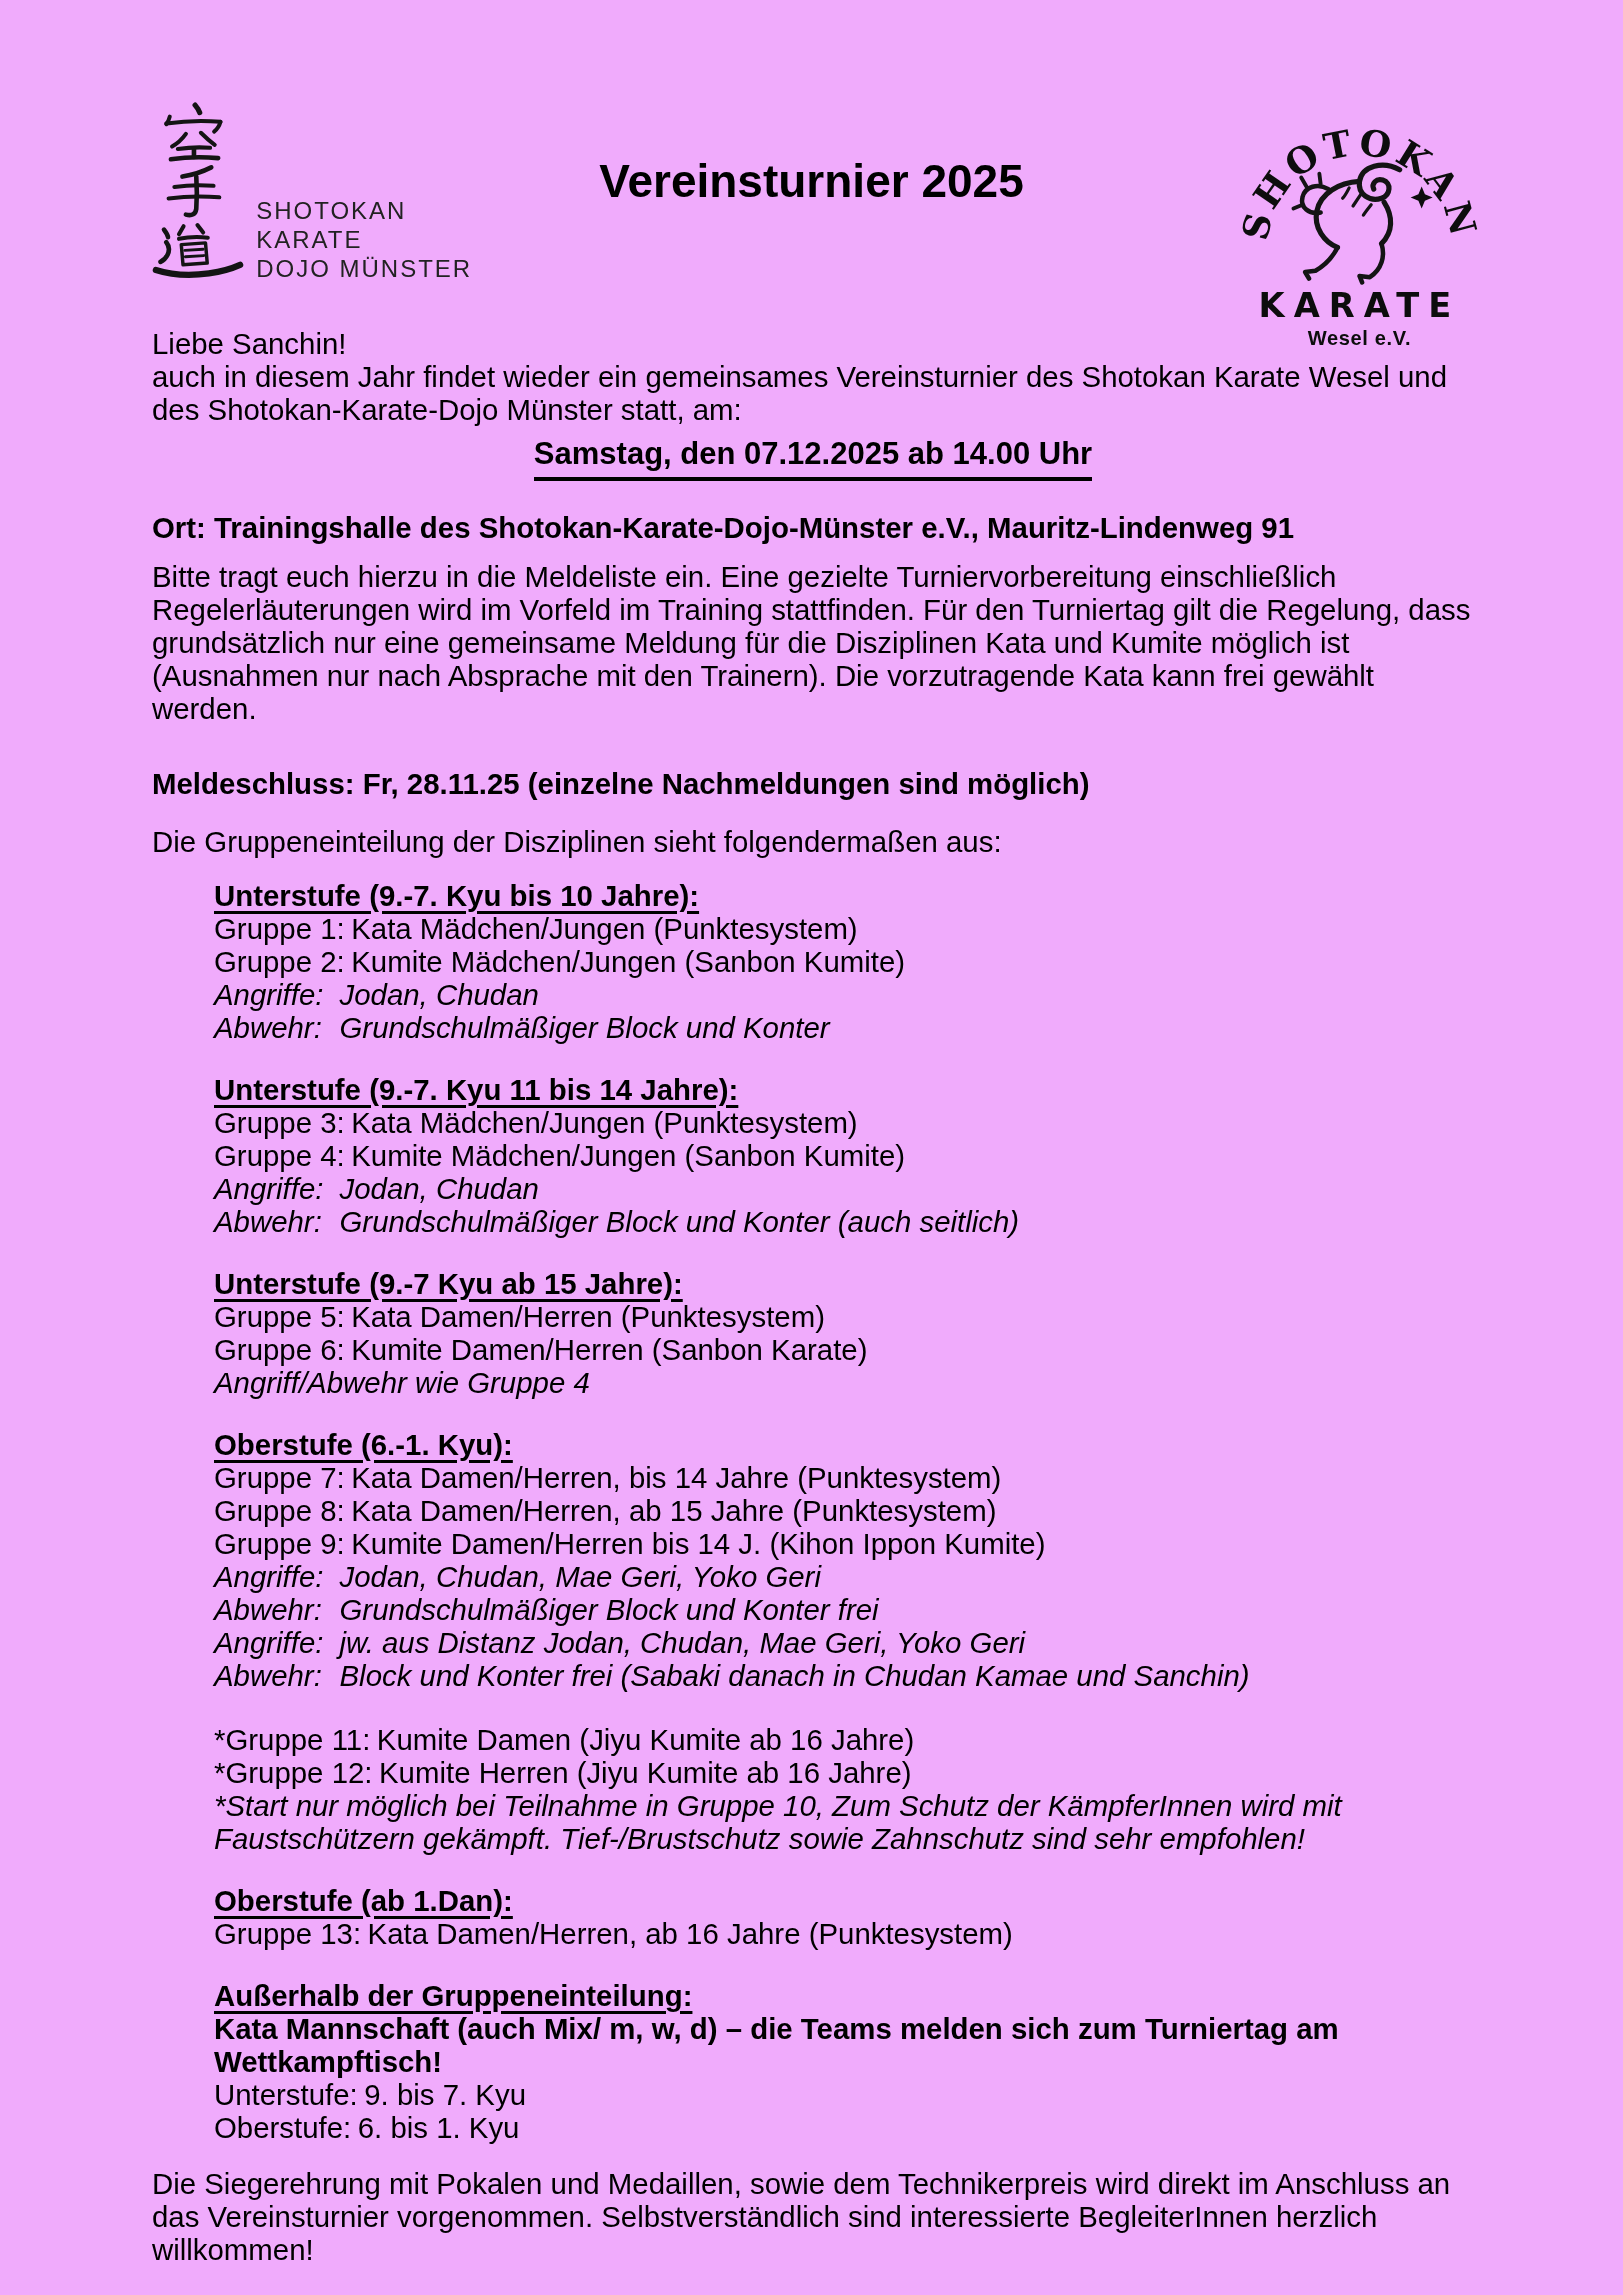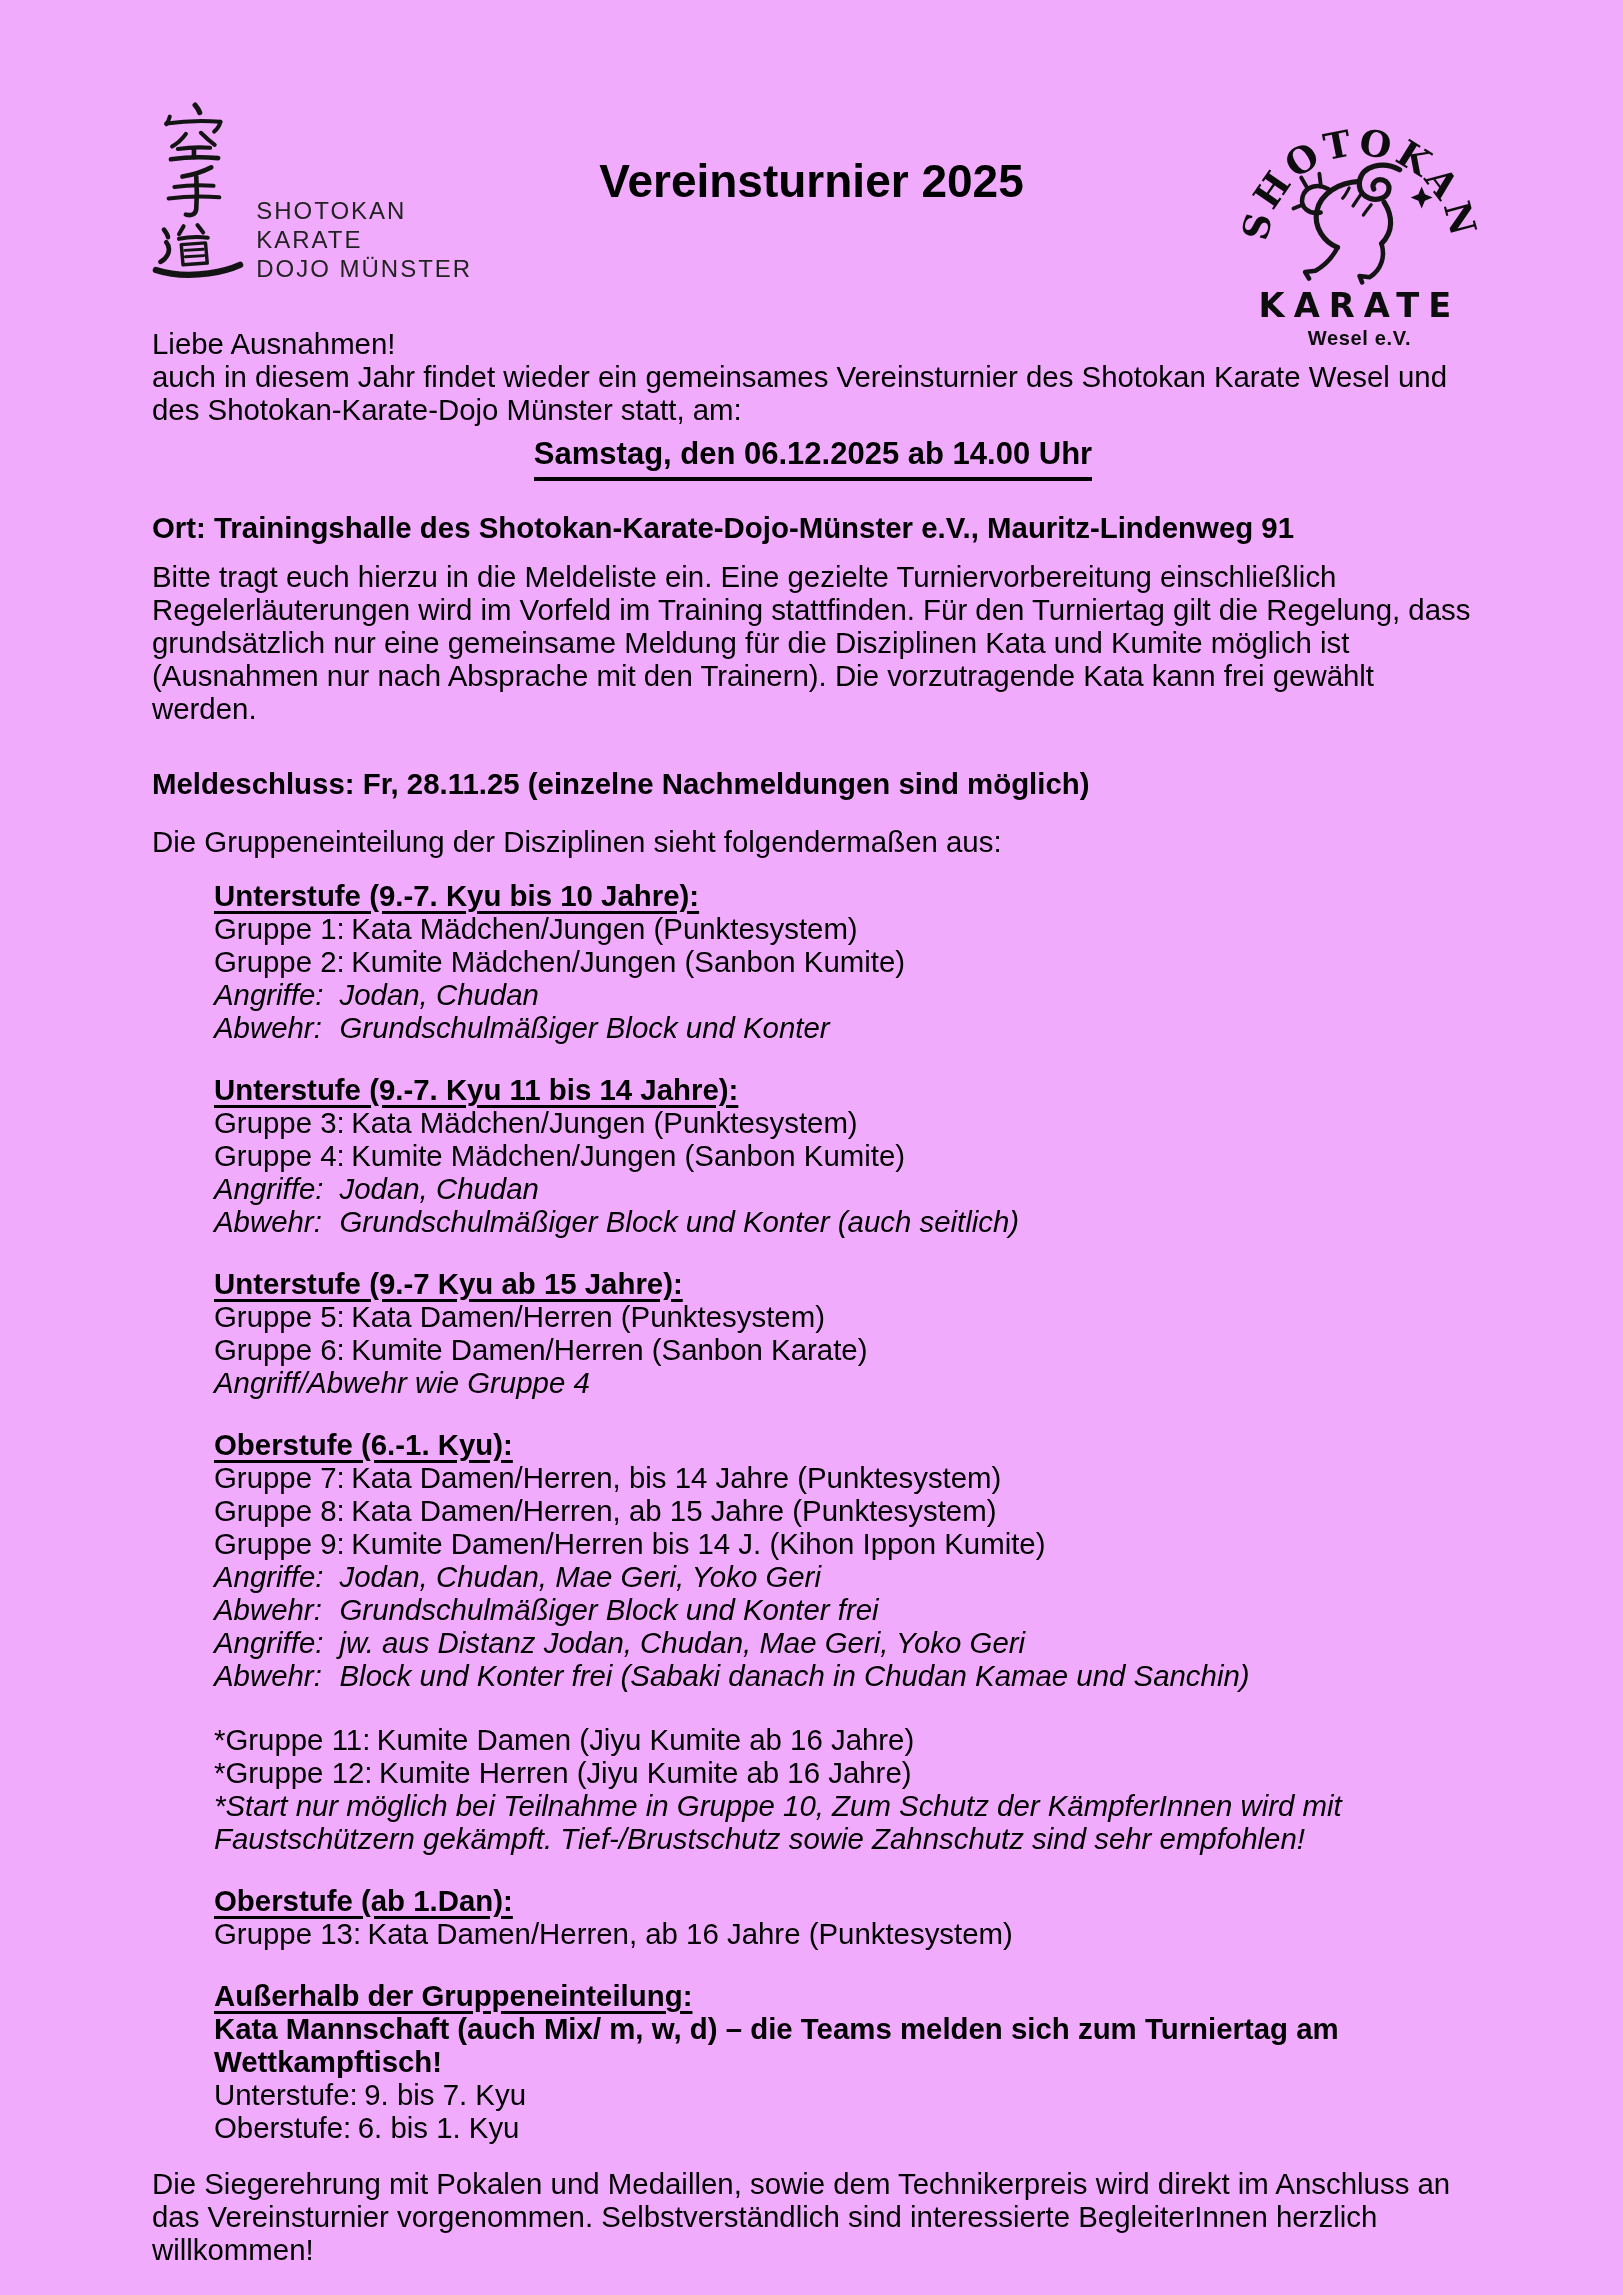--- a/index.html
+++ b/index.html
@@ -122,25 +122,25 @@
       <path d="M184,160 q-6,12 -10,16" stroke-width="5"></path>
       <path d="M202,170 q-8,12 -12,18" stroke-width="5"></path>
       <path d="M218,186 q-8,10 -12,16" stroke-width="5"></path>
       <path d="M296,158 l5,12 12,5 -12,5 -5,12 -5,-12 -12,-5 12,-5 Z" fill="#0d0d0d" stroke="none"></path>
     </g>
     <text x="200" y="360" class="karate-text">KARATE</text>
     <text x="200" y="402" class="wesel-text">Wesel e.V.</text>
   </svg>
 
   <main class="content">
-    <div>Liebe Ausnahmen!</div>
+    <div>Liebe Sanchin!</div>
     <div>auch in diesem Jahr findet wieder ein gemeinsames Vereinsturnier des Shotokan Karate Wesel und des Shotokan-Karate-Dojo Münster statt, am:</div>
 
     <div class="date-line">
-      <span class="date-underline">Samstag, den 06.12.2025 ab 14.00 Uhr</span>
+      <span class="date-underline">Samstag, den 07.12.2025 ab 14.00 Uhr</span>
     </div>
 
     <div class="location b">Ort: Trainingshalle des Shotokan-Karate-Dojo-Münster e.V., Mauritz-Lindenweg 91</div>
     <div class="details">Bitte tragt euch hierzu in die Meldeliste ein. Eine gezielte Turniervorbereitung einschließlich Regelerläuterungen wird im Vorfeld im Training stattfinden. Für den Turniertag gilt die Regelung, dass grundsätzlich nur eine gemeinsame Meldung für die Disziplinen Kata und Kumite möglich ist (Ausnahmen nur nach Absprache mit den Trainern). Die vorzutragende Kata kann frei gewählt werden.</div>
     <div class="deadline b">Meldeschluss: Fr, 28.11.25 (einzelne Nachmeldungen sind möglich)</div>
     <div class="groups-intro">Die Gruppeneinteilung der Disziplinen sieht folgendermaßen aus:</div>
 
     <section class="section first">
       <div class="heading">Unterstufe (9.-7. Kyu bis 10 Jahre):</div>
       <div class="row">

